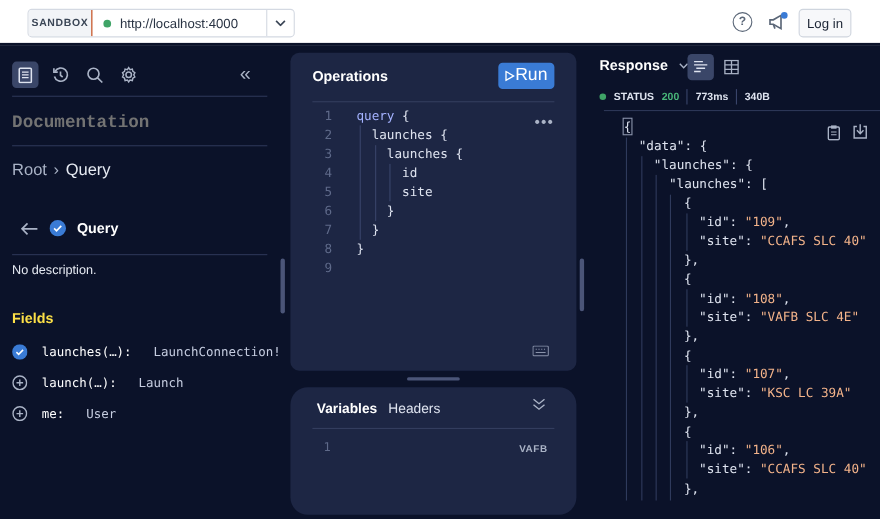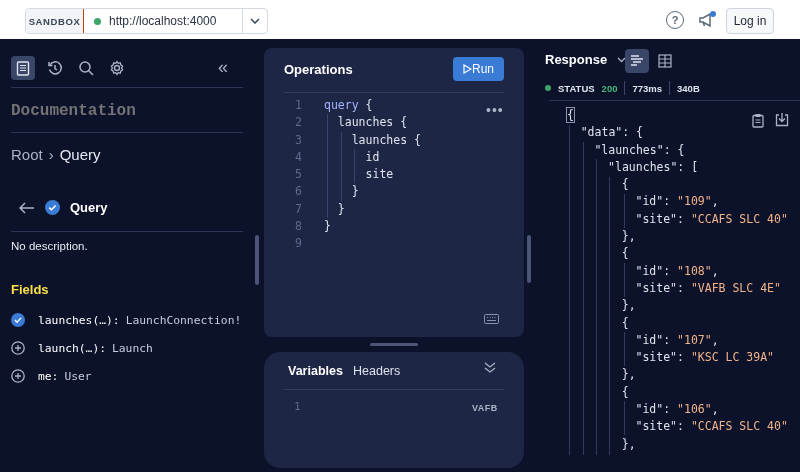--- a/index.html
+++ b/index.html
@@ -22,27 +22,27 @@
   .hr { position: absolute; left: 11px; width: 232px; height: 1px; background: #2c3656; }
   .doc-title { position: absolute; left: 11px; top: 59px; font-size: 16px; font-weight: bold; color: #737373; font-family: Liberation Mono, monospace; }
   .breadcrumb { position: absolute; left: 11px; top: 103px; font-size: 15px; color: #aab3c6; display: flex; align-items: center; gap: 6px; }
   .breadcrumb .cur { color: #e6eaf2; }
   .type-header { position: absolute; left: 19px; top: 157px; display: flex; align-items: center; }
   .type-title { font-size: 13px; font-weight: bold; color: #ffffff; margin-left: 10px; }
   .no-desc { position: absolute; left: 11px; top: 197px; font-size: 11.5px; color: #e6eaf2; }
   .fields-title { position: absolute; left: 11px; top: 239px; font-size: 13px; font-weight: bold; color: #fde047; }
   .field-row { position: absolute; left: 11px; display: flex; align-items: center; font-family: "DejaVu Sans Mono", monospace; font-size: 11.3px; }
   .field-row .fname { color: #ffffff; margin-left: 13px; }
-  .field-row .ftype { color: #c6cde0; margin-left: 6px; }
+  .field-row .ftype { color: #c6cde0; margin-left: 20px; }
   .scroll-left { position: absolute; left: 255px; top: 235px; width: 4px; height: 50px; border-radius: 2px; background: #4b5578; }
 
   
   .ops { position: absolute; left: 264px; top: 48px; width: 260px; height: 289px; background: #1d2644; border-radius: 8px; }
   .ops-title { position: absolute; left: 20px; top: 14px; font-size: 13px; font-weight: bold; color: #ffffff; }
-  .run-btn { position: absolute; left: 189px; top: 9px; width: 51px; height: 24px; background: #3a7bd5; border-radius: 4px; color: #ffffff; font-size: 12px; display: flex; align-items: center; justify-content: center; gap: 0; }
+  .run-btn { position: absolute; left: 189px; top: 9px; width: 51px; height: 24px; background: #3a7bd5; border-radius: 4px; color: #ffffff; font-size: 16px; display: flex; align-items: center; justify-content: center; gap: 0; }
   .ops-hr { position: absolute; left: 20px; top: 44px; width: 220px; height: 1px; background: #333d5e; }
   .code { position: absolute; left: 0; top: 49px; width: 260px; font-family: "DejaVu Sans Mono", monospace; font-size: 11.5px; }
   .code-line { position: relative; height: 17.3px; line-height: 17.3px; }
   .ln { position: absolute; left: 22px; width: 16px; text-align: right; color: #5f6a8a; }
   .ct { position: absolute; left: 60px; color: #dfe4f0; white-space: pre; }
   .kw { color: #a4b2ff; }
   .guide { position: absolute; width: 1px; background: #39446a; }
   .more-icon { position: absolute; left: 222px; top: 54px; color: #aab3c6; font-size: 14px; letter-spacing: 1px; }
   .kbd-icon { position: absolute; left: 220px; top: 266px; }
   .ops-scroll { position: absolute; left: 527px; top: 235px; width: 4px; height: 48px; border-radius: 2px; background: #4b5578; }

